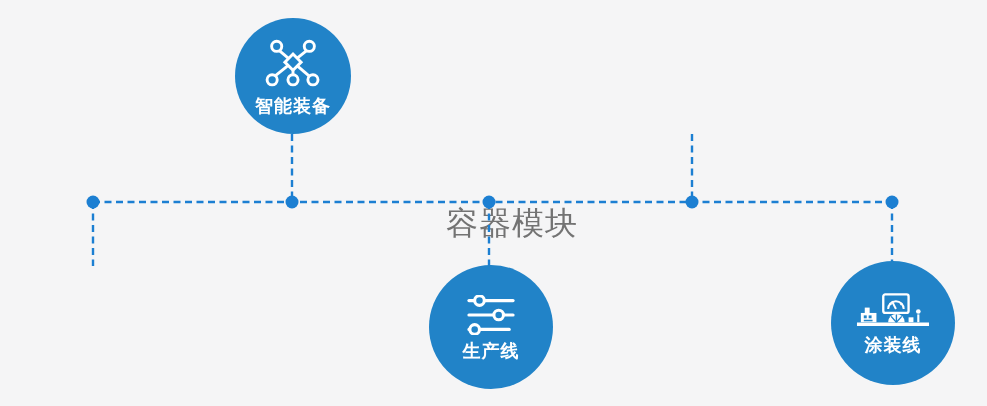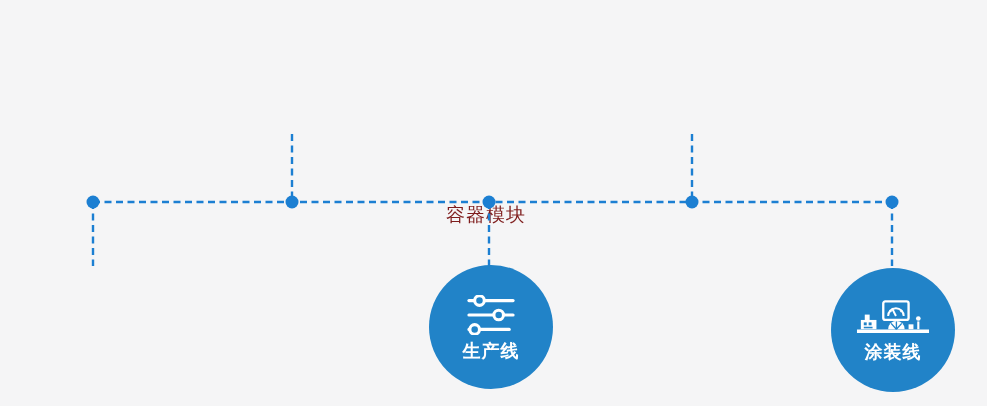--- a/index.html
+++ b/index.html
@@ -7,24 +7,24 @@
   body { font-family:"Liberation Sans", sans-serif; }
   .canvas {
     position:relative;
     width:987px; height:406px;
     background:#f5f5f6;
     overflow:hidden;
   }
   .watermark {
     position:absolute;
     left:446px; top:202px;
-    font-size:19px;
+    font-size:32px;
     letter-spacing:1px;
     font-weight:400;
-    color:#7f1d1d;
+    color:#737373;
     z-index:1;
     user-select:none;
     white-space:nowrap;
   }
   .connectors {
     position:absolute; left:0; top:0;
     width:987px; height:406px;
     z-index:2;
   }
   .node {
@@ -38,21 +38,21 @@
     gap:7px;
     z-index:3;
     cursor:pointer;
   }
   .node-top    { width:116px; height:116px; }
   .node-bottom { width:124px; height:124px; }
   .n-smart   { left:235px; top:18px; }
   .n-store   { left:632px; top:18px; }
   .n-sort    { left:33px;  top:265px; }
   .n-prod    { left:429px; top:265px; }
-  .n-paint   { left:831px; top:268px; }
+  .n-paint   { left:831px; top:261px; }
   .node-label {
     color:#ffffff;
     font-size:18px;
     font-weight:700;
     line-height:1;
     white-space:nowrap;
     letter-spacing:1px;
   }
   .node-icon { display:flex; align-items:center; justify-content:center; }
   .node-icon svg { display:block; }
@@ -75,20 +75,38 @@
     </g>
     <g fill="#1c7fd2">
       <circle cx="93" cy="202" r="6.5"></circle>
       <circle cx="292" cy="202" r="6.5"></circle>
       <circle cx="489" cy="202" r="6.5"></circle>
       <circle cx="692" cy="202" r="6.5"></circle>
       <circle cx="892" cy="202" r="6.5"></circle>
     </g>
   </svg>
 
+  <div class="node node-top n-smart">
+    <span class="node-icon">
+      <svg width="58" height="53" viewBox="0 0 64 58" xmlns="http://www.w3.org/2000/svg">
+        <g stroke="#ffffff" stroke-width="3.2" fill="none">
+          <line x1="16" y1="14" x2="50" y2="43"></line>
+          <line x1="48" y1="14" x2="12" y2="43"></line>
+          <path d="M32 18.5 L41 27.5 L32 36.5 L23 27.5 Z" fill="#2183c8"></path>
+          <line x1="32" y1="36.5" x2="32" y2="41.5"></line>
+          <circle cx="14" cy="10" r="5.6" fill="#2183c8"></circle>
+          <circle cx="50" cy="10" r="5.6" fill="#2183c8"></circle>
+          <circle cx="9" cy="47" r="5.6" fill="#2183c8"></circle>
+          <circle cx="32" cy="47" r="5.6" fill="#2183c8"></circle>
+          <circle cx="54" cy="47" r="5.6" fill="#2183c8"></circle>
+        </g>
+      </svg>
+    </span>
+    <span class="node-label">智能装备</span>
+  </div>
 
 
 
   <div class="node node-bottom n-prod">
     <span class="node-icon">
       <svg width="48" height="40" viewBox="0 0 50 40" xmlns="http://www.w3.org/2000/svg">
         <g stroke="#ffffff" stroke-width="3.2" fill="none" stroke-linecap="round">
           <line x1="2" y1="5" x2="48" y2="5"></line>
           <line x1="2" y1="20" x2="48" y2="20"></line>
           <line x1="2" y1="35" x2="44" y2="35"></line>

